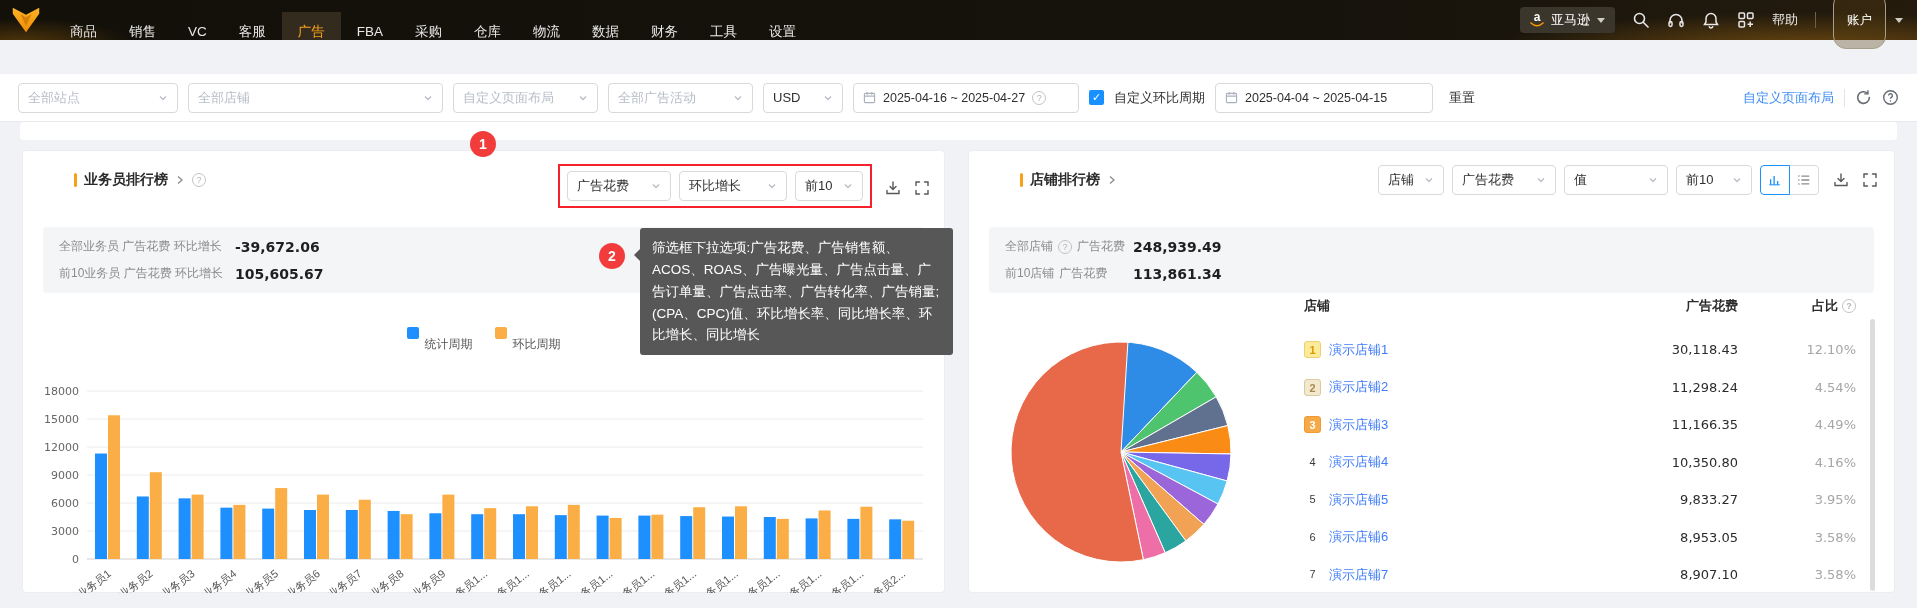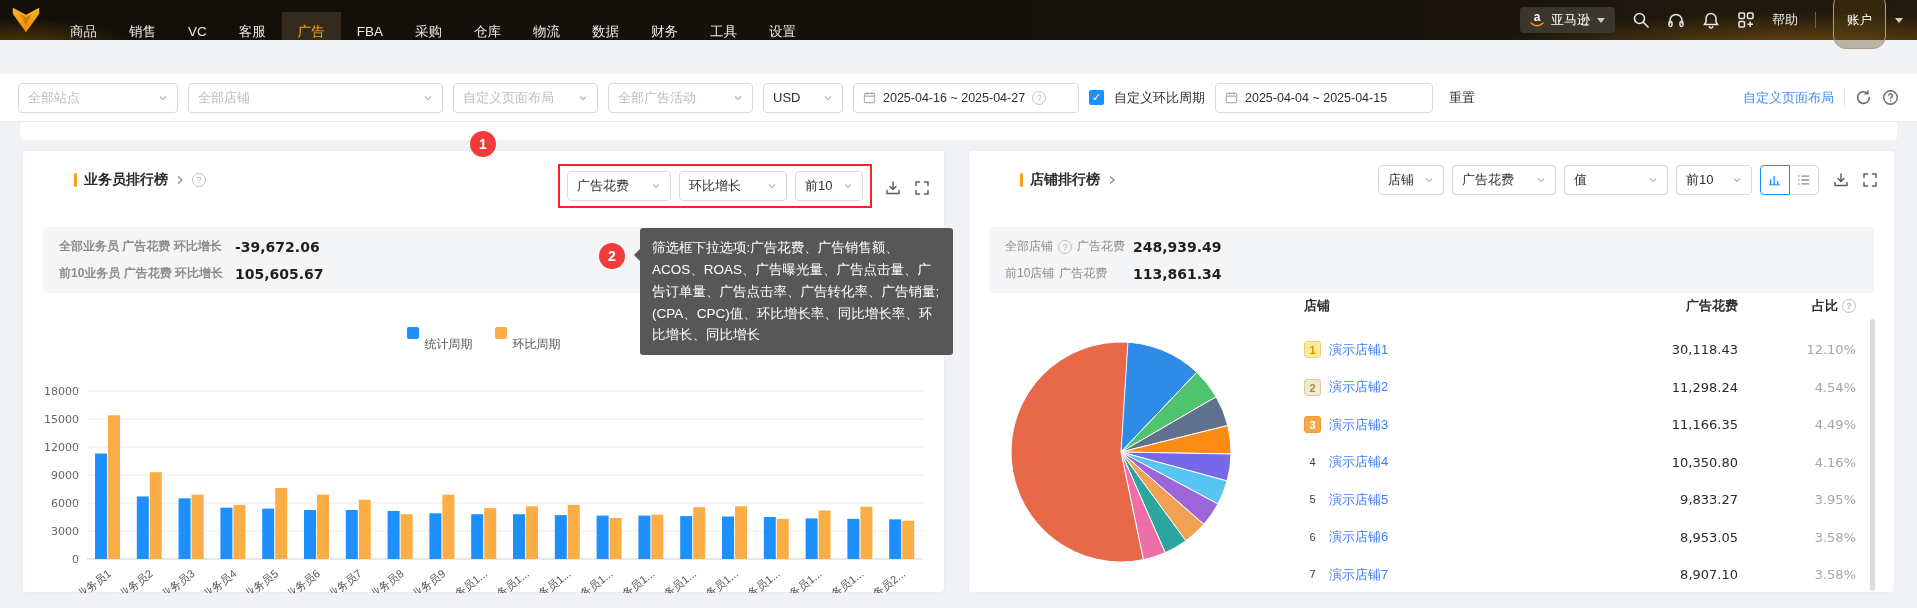--- a/index.html
+++ b/index.html
@@ -70,21 +70,21 @@
   .lp-toolbar { position:absolute; top:13px; left:535px; display:flex; align-items:center; }
   .red-box { display:flex; gap:8px; border:2px solid #f5222d; padding:5px 7px; }
   .panel-sel { height:30px; border:1px solid #d9d9d9; border-radius:4px; background:#fff; display:flex; align-items:center;
     justify-content:space-between; padding:0 9px; font-size:13px; color:#2f2f2f; cursor:pointer; }
   .p-icons { position:absolute; top:29px; display:flex; gap:13px; color:#595959; }
   .p-ico { width:16px; height:16px; cursor:pointer; }
 
   .stats { position:absolute; left:20px; right:20px; top:76px; height:66px; background:#f4f5f7; border-radius:4px;
     padding:11px 16px; display:flex; flex-direction:column; justify-content:space-between; }
   .stat-row { display:flex; align-items:center; font-size:12px; color:#8c8c8c; }
-  .stat-label { width:176px; display:flex; align-items:center; gap:5px;font-weight:bold; }
+  .stat-label { width:176px; display:flex; align-items:center; gap:5px; }
   .stat-label-r { width:128px; display:flex; align-items:center; gap:5px; }
   .stat-value { font-size:14px; font-weight:700; color:#1f1f1f; font-family:"DejaVu Sans",sans-serif; }
 
   .legend { position:absolute; top:161px; left:0; right:0; display:flex; justify-content:center; gap:22px; }
   .legend-item { display:flex; align-items:center; gap:6px; cursor:pointer; }
   .legend-sq { width:12px; height:12px; border-radius:2px; }
   .legend-txt { font-size:12px; color:#555;margin-top:24px; }
 
   #bar-chart { position:absolute; left:8px; top:232px; }
   #pie-chart { position:absolute; left:32px; top:182px; }

